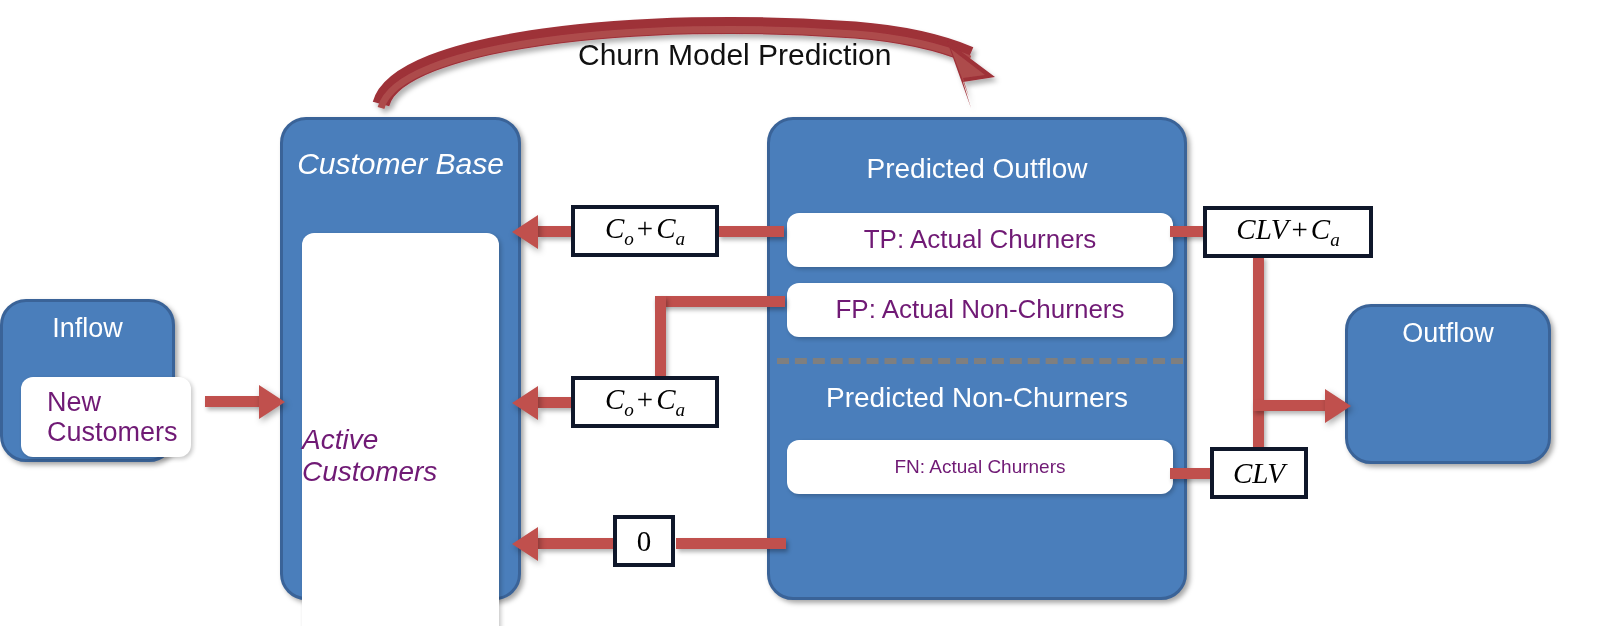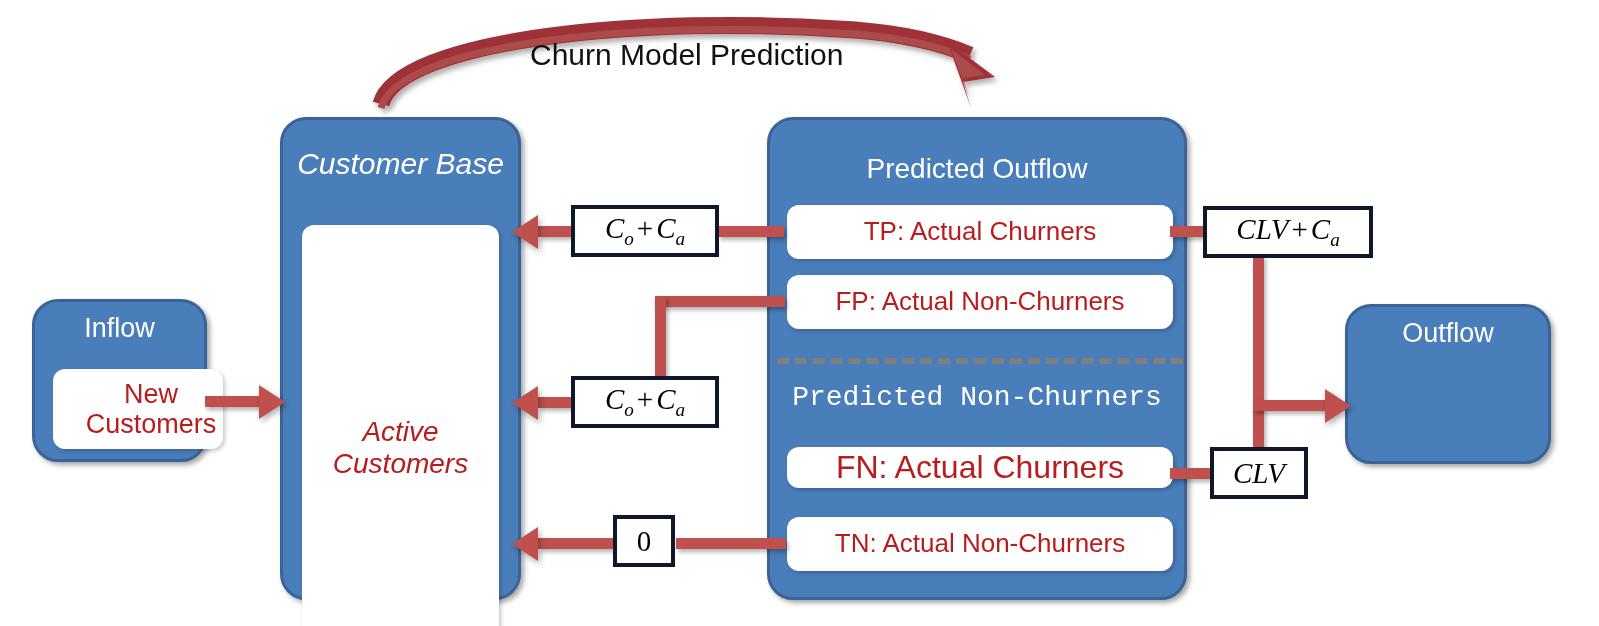--- a/index.html
+++ b/index.html
@@ -37,24 +37,25 @@
   }
   
   .whitebox {
     position: absolute;
     background: #ffffff;
     border-radius: 12px;
     box-sizing: border-box;
     display: flex;
     align-items: center;
     justify-content: center;
-    text-align: center;
-    color: #b91c1c;
+    text-align: left;
+    color: #701a75;
     line-height: 1.12;
     box-shadow: 2px 2px 4px rgba(0,0,0,0.22);
+    margin-top: 8px;
   }
   
   .labelbox {
     position: absolute;
     background: #ffffff;
     border: 4px solid #0f172a;
     box-sizing: border-box;
     display: flex;
     align-items: center;
     justify-content: center;
@@ -111,20 +112,21 @@
     left: 0; top: 0;
     z-index: 5;
     pointer-events: none;
   }
   #arc-label {
     position: absolute;
     z-index: 7;
     color: #111111;
     white-space: nowrap;
     font-family: "Liberation Sans", sans-serif;
+    margin-left: 48px;
   }
 </style>
 </head>
 <body>
 
 <div id="canvas">
 
   <svg id="arc-svg" width="1599" height="626">
     <defs>
       <filter id="arcshadow" x="-20%" y="-20%" width="150%" height="160%">
@@ -133,21 +135,21 @@
     </defs>
     <g filter="url(#arcshadow)">
       <path d="M 381 104 C 398 40 640 14 855 30 C 905 34 944 44 970 55" fill="none" stroke="#9E3039" stroke-width="17" stroke-linecap="butt"></path>
       <path d="M 381 104 C 398 40 640 14 855 30 C 905 34 944 44 970 55" fill="none" stroke="#AD4B4B" stroke-width="7" stroke-linecap="butt" transform="translate(0,4)"></path>
       <path d="M 947 41 L 995 77 L 963 82 L 971 108 Z" fill="#9E3039"></path>
       <path d="M 951 49 L 985 75 L 963 78 L 969 97 Z" fill="#AD4B4B"></path>
     </g>
   </svg>
   <div id="arc-label" style="left:530px; top:38px; font-size:30px;">Churn Model Prediction</div>
 
-  <div class="bluebox" style="left:32px; top:299px; width:175px; height:163px;">
+  <div class="bluebox" style="left:0; top:299px; width:175px; height:163px;">
     <div class="title" style="top:11px; font-size:27px;">Inflow</div>
     <div class="whitebox" style="left:18px; top:67px; width:170px; height:80px; font-size:27px;padding-left:26px;">New Customers</div>
   </div>
 
   <div class="hline shadowline" style="left:205px; top:396px; width:60px;"></div>
   <div class="arrowR" style="left:259px; top:385px;"></div>
 
   <div class="bluebox" style="left:280px; top:117px; width:241px; height:483px;font-style:italic;">
     <div class="title" style="top:27px; font-size:30px;">Customer Base</div>
     <div class="whitebox" style="left:19px; top:105px; width:197px; height:445px; font-size:28px; border-radius:12px;">Active Customers</div>
@@ -155,25 +157,24 @@
 
   <div class="bluebox" style="left:767px; top:117px; width:420px; height:483px;">
     <div class="title" style="top:33px; font-size:28px;">Predicted Outflow</div>
 
     <div class="whitebox" style="left:17px; top:85px; width:386px; height:54px; font-size:26px;">TP: Actual Churners</div>
 
     <div class="whitebox" style="left:17px; top:155px; width:386px; height:54px; font-size:26px;">FP: Actual Non-Churners</div>
 
     <div class="dashdiv" style="left:7px; top:238px; width:406px;"></div>
 
-    <div class="title" style="top:262px; font-size:28px;font-family:Liberation Mono, monospace;">Predicted Non-Churners</div>
-
-    <div class="whitebox" style="left:17px; top:327px; width:386px; height:41px; font-size:32px;">FN: Actual Churners</div>
-
-    <div class="whitebox" style="left:17px; top:397px; width:386px; height:54px; font-size:26px;">TN: Actual Non-Churners</div>
+    <div class="title" style="top:262px; font-size:28px;">Predicted Non-Churners</div>
+
+    <div class="whitebox" style="left:17px; top:312px; width:386px; height:54px; font-size:19px;">FN: Actual Churners</div>
+
   </div>
 
   <div class="bluebox" style="left:1345px; top:304px; width:206px; height:160px;">
     <div class="title" style="top:11px; font-size:27px;">Outflow</div>
   </div>
 
   <div class="hline shadowline" style="left:718px; top:226px; width:66px;"></div>
   <div class="hline shadowline" style="left:538px; top:226px; width:35px;"></div>
   <div class="arrowL" style="left:512px; top:215px;"></div>
   <div class="labelbox" style="left:571px; top:205px; width:148px; height:52px; font-size:29px;">

